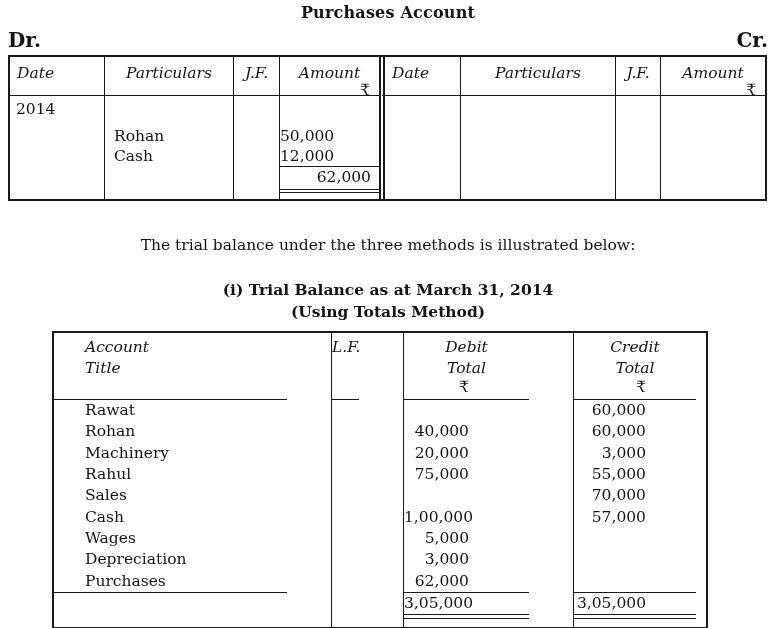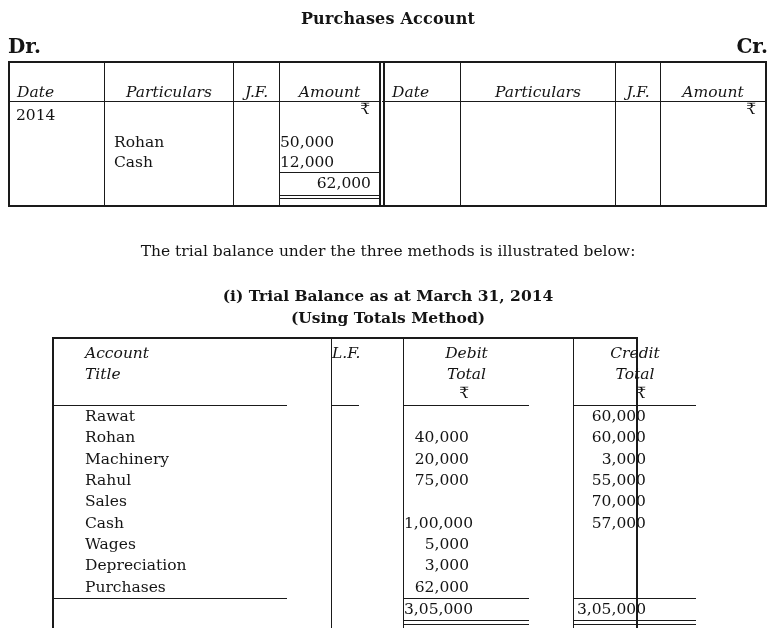--- a/index.html
+++ b/index.html
@@ -2,49 +2,49 @@
 <html><head>
 <meta charset="utf-8">
 <style>
   html,body{margin:0;padding:0;}
   body{
     width:776px;height:628px;background:#ffffff;color:#141414;
     font-family:"DejaVu Serif","Liberation Serif",serif;
     font-size:15.5px;overflow:hidden;
   }
   *{box-sizing:border-box;}
-  .title{padding-top:9px;text-align:center;font-weight:bold;font-size:16px;line-height:19px;letter-spacing:.2px;}
+  .title{padding-top:3px;text-align:center;font-weight:bold;font-size:16px;line-height:19px;letter-spacing:.2px;}
   .drcr{display:flex;justify-content:space-between;font-weight:bold;font-size:20px;margin:9px 8px 0 8px;line-height:19px;}
 
   
   .ledger{
     margin:5px 0 0 8px;width:759px;border:2px solid #1a1a1a;
     display:grid;grid-template-columns:94px 129px 46px 100px 81px 155px 45px 105px;
     grid-template-rows:39px 103px;
   }
   .ledger .bl{border-left:1.5px solid #1a1a1a;}
   .ledger .mid{border-left:6px double #1a1a1a;}
-  .ledger .hd{border-bottom:1.5px solid #1a1a1a;font-style:italic;padding-top:20px;}
+  .ledger .hd{border-bottom:1.5px solid #1a1a1a;font-style:italic;padding-top:7px;}
   .hd-left{padding-left:7px;}
   .hd-center{text-align:center;}
   .rupee-line{text-align:right;padding-right:9px;line-height:16px;font-style:normal;}
   .year-cell{padding:4px 0 0 6px;}
   .part-cell{padding:30px 0 0 9px;line-height:20px;}
   .amt-cell{display:flex;flex-direction:column;}
   .amt-spacer{height:30px;}
   .amt-line{height:20px;line-height:20px;text-align:left;padding-right:0;}
   .amt-total{border-top:1.8px solid #1a1a1a;height:21px;line-height:20px;text-align:right;padding-right:8px;}
   .dbl-rule{height:4px;border-top:1.3px solid #1a1a1a;border-bottom:1.3px solid #1a1a1a;margin-top:2px;}
 
   .note{margin-top:35px;text-align:center;line-height:19px;}
   .tb-head{margin-top:24px;text-align:center;font-weight:bold;line-height:22px;}
 
   
   .tbal{
-    margin:8px 0 0 52px;width:586px;border:2px solid #1a1a1a;
+    margin:8px 0 0 52px;width:656px;border:2px solid #1a1a1a;
     display:grid;grid-template-columns:233px 72px 170px 167px;
     grid-template-rows:67px 192px 22px 5px 8px;
   }
   .tbal .bl{border-left:1.8px solid #1a1a1a;margin-left:44px;}
   .tbal .hd{border-bottom:1.8px solid #1a1a1a;font-style:italic;padding-top:4px;line-height:21px;}
   .acc-hd{padding-left:31px;}
   .tb-line{height:21.33px;line-height:21.33px;}
   .acc-col{padding-left:31px;}
   .num{text-align:right;}
   .deb-pad{padding-right:60px;}

